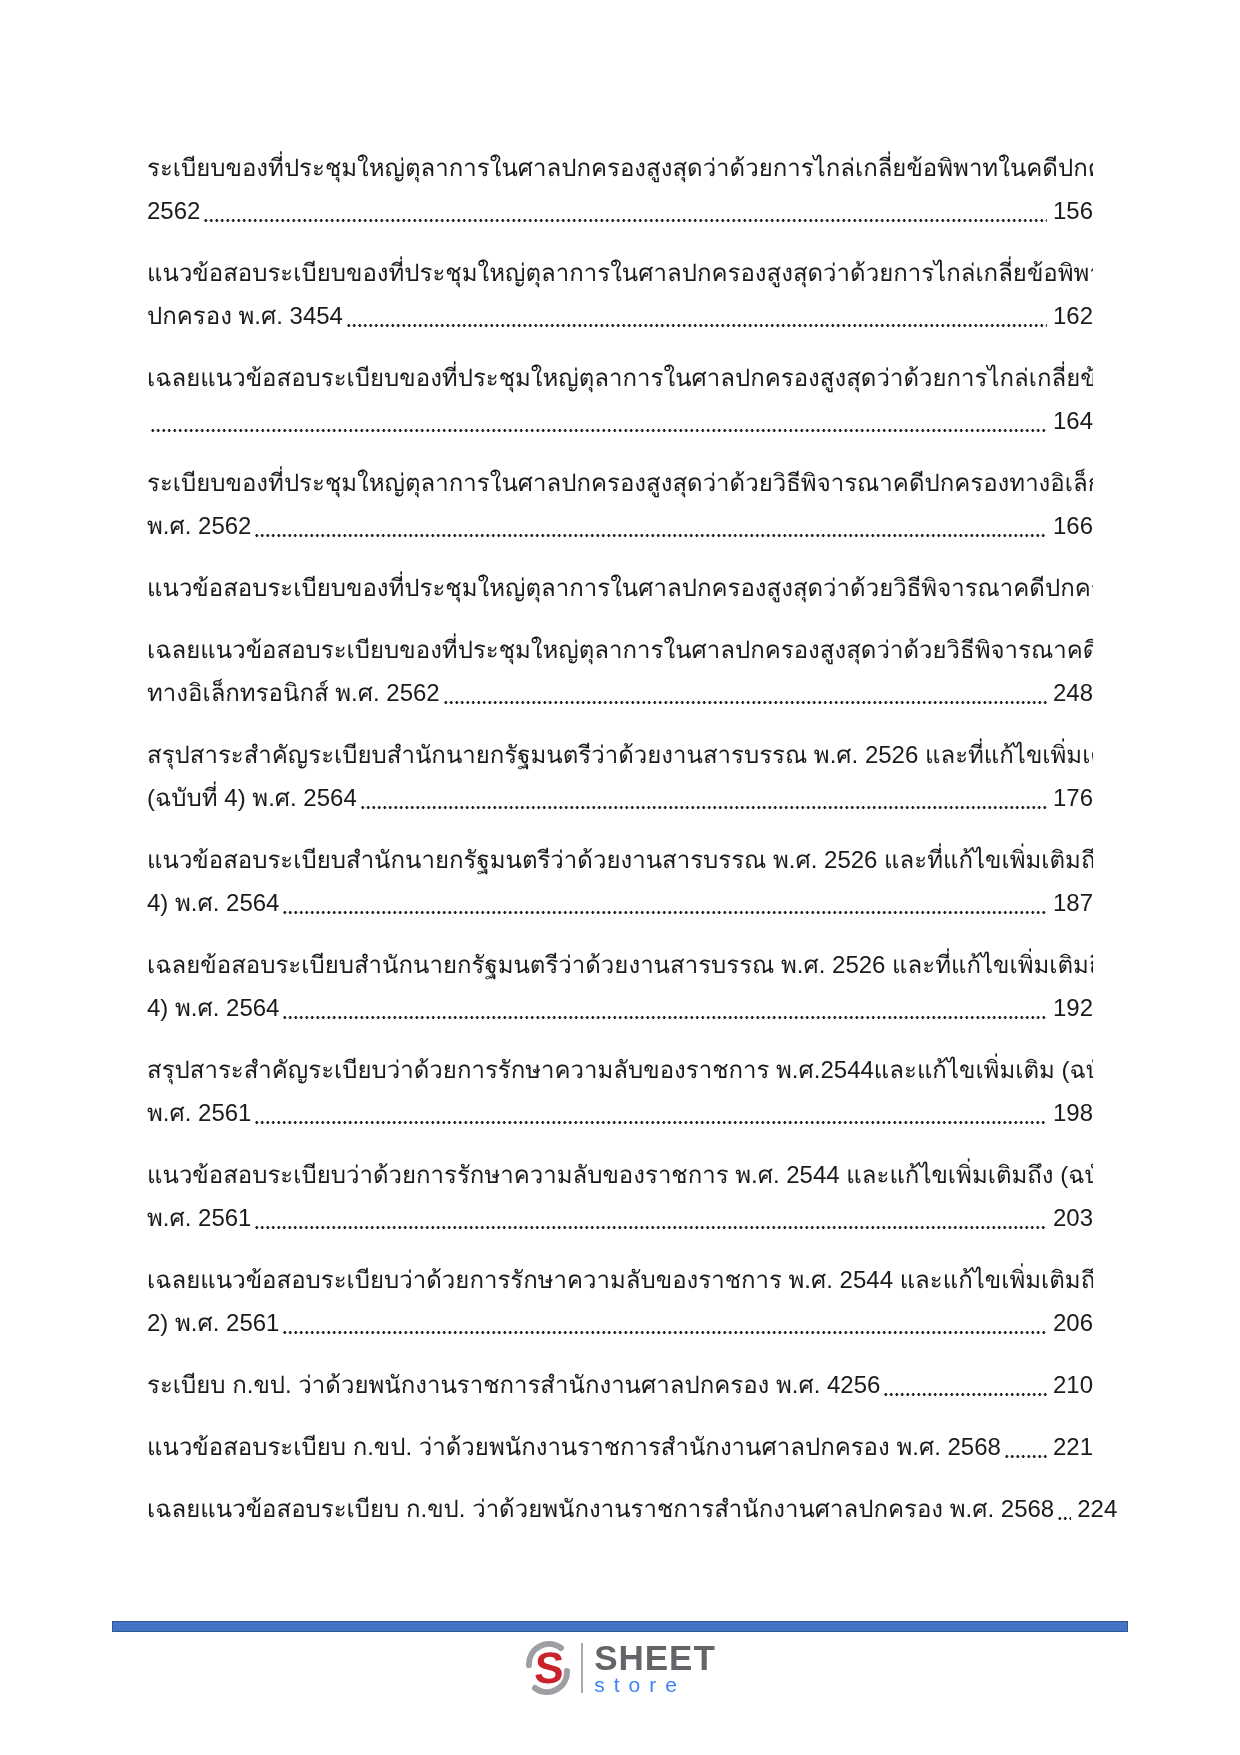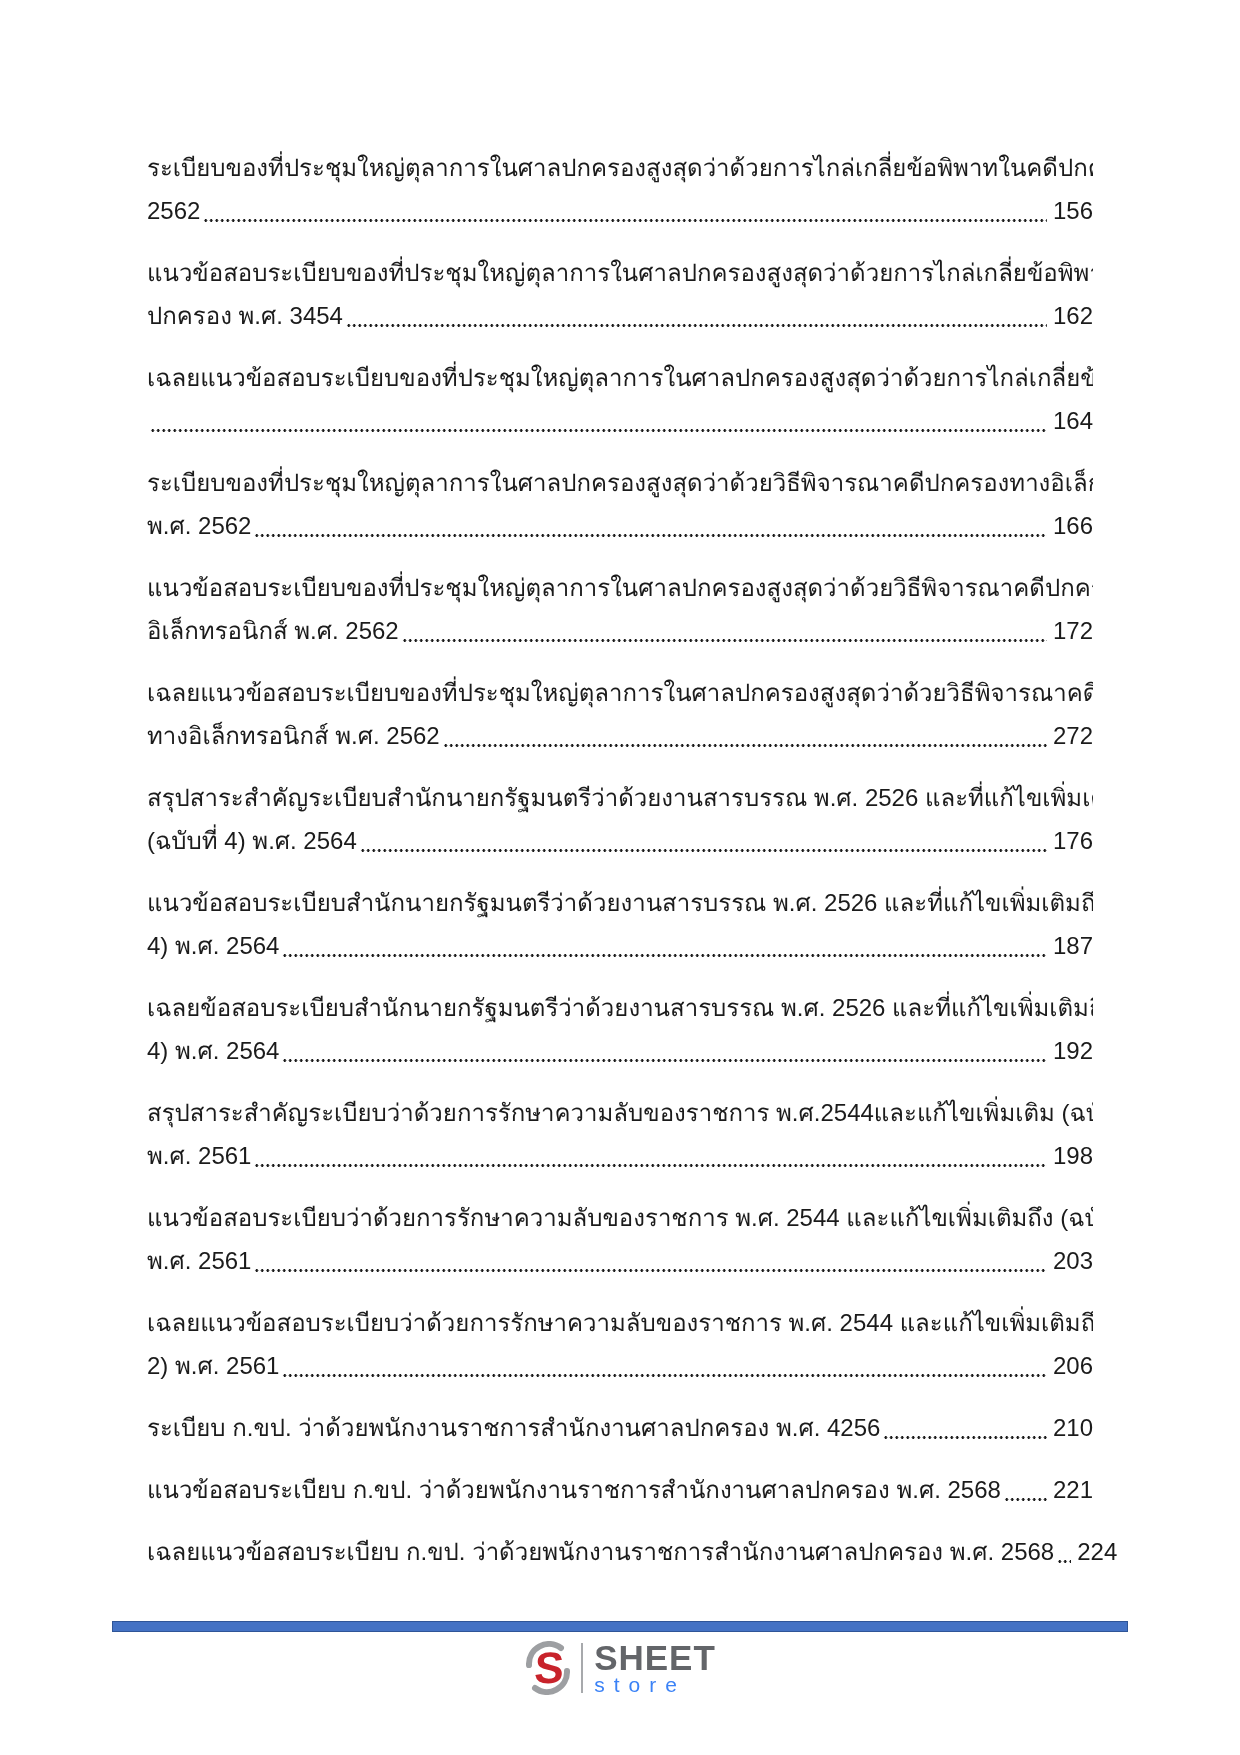--- a/index.html
+++ b/index.html
@@ -124,33 +124,28 @@
       <div class="l1">ระเบียบของที่ประชุมใหญ่ตุลาการในศาลปกครองสูงสุดว่าด้วยวิธีพิจารณาคดีปกครองทางอิเล็กทรอนิกส์</div>
       <div class="l2">
         <span class="t">พ.ศ.  2562</span>
         <span class="leader"></span>
         <span class="pg">166</span>
       </div>
     </div>
 
     <div class="entry">
       <div class="l1">แนวข้อสอบระเบียบของที่ประชุมใหญ่ตุลาการในศาลปกครองสูงสุดว่าด้วยวิธีพิจารณาคดีปกครองทาง</div>
-      <div class="l2">
-        <span class="t">อิเล็กทรอนิกส์ พ.ศ.  2562</span>
-        <span class="leader"></span>
-        <span class="pg">172</span>
-      </div>
     </div>
 
     <div class="entry">
       <div class="l1">เฉลยแนวข้อสอบระเบียบของที่ประชุมใหญ่ตุลาการในศาลปกครองสูงสุดว่าด้วยวิธีพิจารณาคดีปกครอง</div>
       <div class="l2">
         <span class="t">ทางอิเล็กทรอนิกส์ พ.ศ.  2562</span>
         <span class="leader"></span>
-        <span class="pg">272</span>
+        <span class="pg">248</span>
       </div>
     </div>
 
     <div class="entry">
       <div class="l1">สรุปสาระสำคัญระเบียบสำนักนายกรัฐมนตรีว่าด้วยงานสารบรรณ พ.ศ. 2526 และที่แก้ไขเพิ่มเติมถึง</div>
       <div class="l2">
         <span class="t">(ฉบับที่ 4) พ.ศ. 2564</span>
         <span class="leader"></span>
         <span class="pg">176</span>
       </div>

